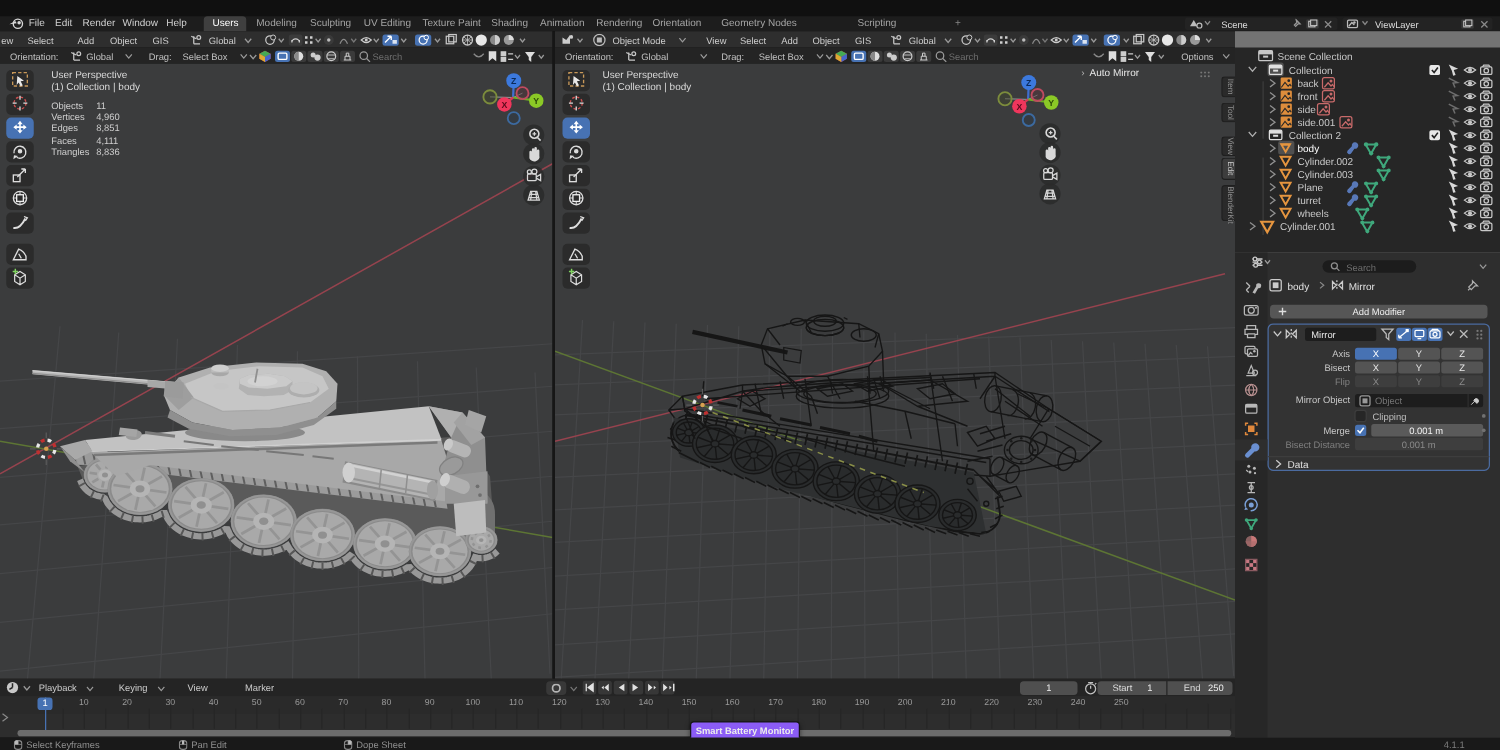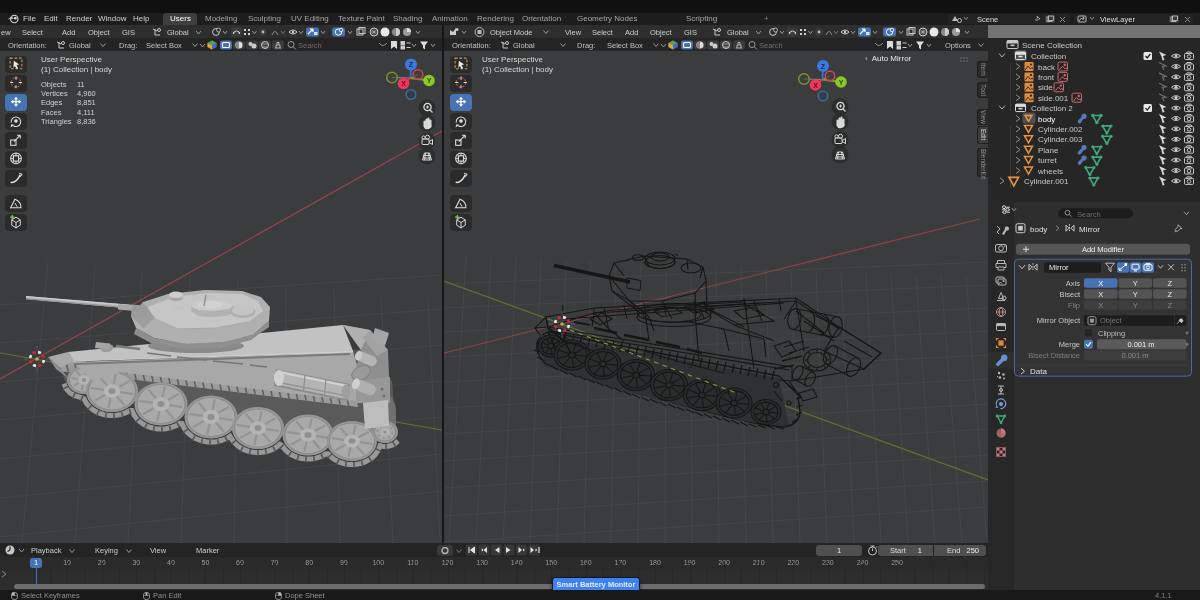--- a/index.html
+++ b/index.html
@@ -1719,21 +1719,21 @@
     <div class="abs" style="left:983.5px;top:24px;width:1px;height:16px;background:#262626"></div>
 
     <div class="abs" style="left:14px;top:41px;width:971px;height:4.5px;background:#6c6c6c;border-radius:2.5px"></div>
     <svg class="abs" style="left:1px;top:27px" width="6" height="8">
         <path d="M1,1 l4,3 -4,3" stroke="#888" fill="none"></path>
       </svg>
 
     <div class="abs" style="left:35.5px;top:14.5px;width:1.5px;height:26px;background:#4772b3"></div>
     <div class="abs" style="left:30px;top:14.5px;width:12px;height:10.5px;background:#4772b3;border-radius:2.5px;text-align:center;font-size:7.5px;color:#fff;line-height:10px">1</div>
 
-    <div class="abs" style="left:552px;top:34px;width:88px;height:16px;background:#3b82f6;border:1px solid #161616;border-radius:3px;box-shadow:0 2px 4px rgba(0,0,0,.5);text-align:center;font-size:7.5px;font-weight:bold;color:#ececec;line-height:14px;z-index:5">Smart Battery Monitor</div>
+    <div class="abs" style="left:552px;top:34px;width:88px;height:16px;background:#8b5cf6;border:1px solid #161616;border-radius:3px;box-shadow:0 2px 4px rgba(0,0,0,.5);text-align:center;font-size:7.5px;font-weight:bold;color:#ececec;line-height:14px;z-index:5">Smart Battery Monitor</div>
   </div>
 
   <div class="abs" id="statusbar">
     <svg class="abs" style="left:11px;top:1.5px" width="7" height="8" viewBox="0 0 7 8">
         <rect x="0.5" y="0.5" width="6" height="7" rx="2.5" fill="none" stroke="#888"></rect>
         <path d="M3.5,0.5 v3 M0.5,3.5 h6" stroke="#888" stroke-width=".7"></path>
         <path d="M0.8,1 a2.5,2.5 0 0 1 2.7,-0.5 l0,3 -2.7,0 Z" fill="#bbb"></path>
       </svg>
     <div class="stxt" style="left:21px">Select Keyframes</div>
     <svg class="abs" style="left:143px;top:1.5px" width="7" height="8" viewBox="0 0 7 8">

